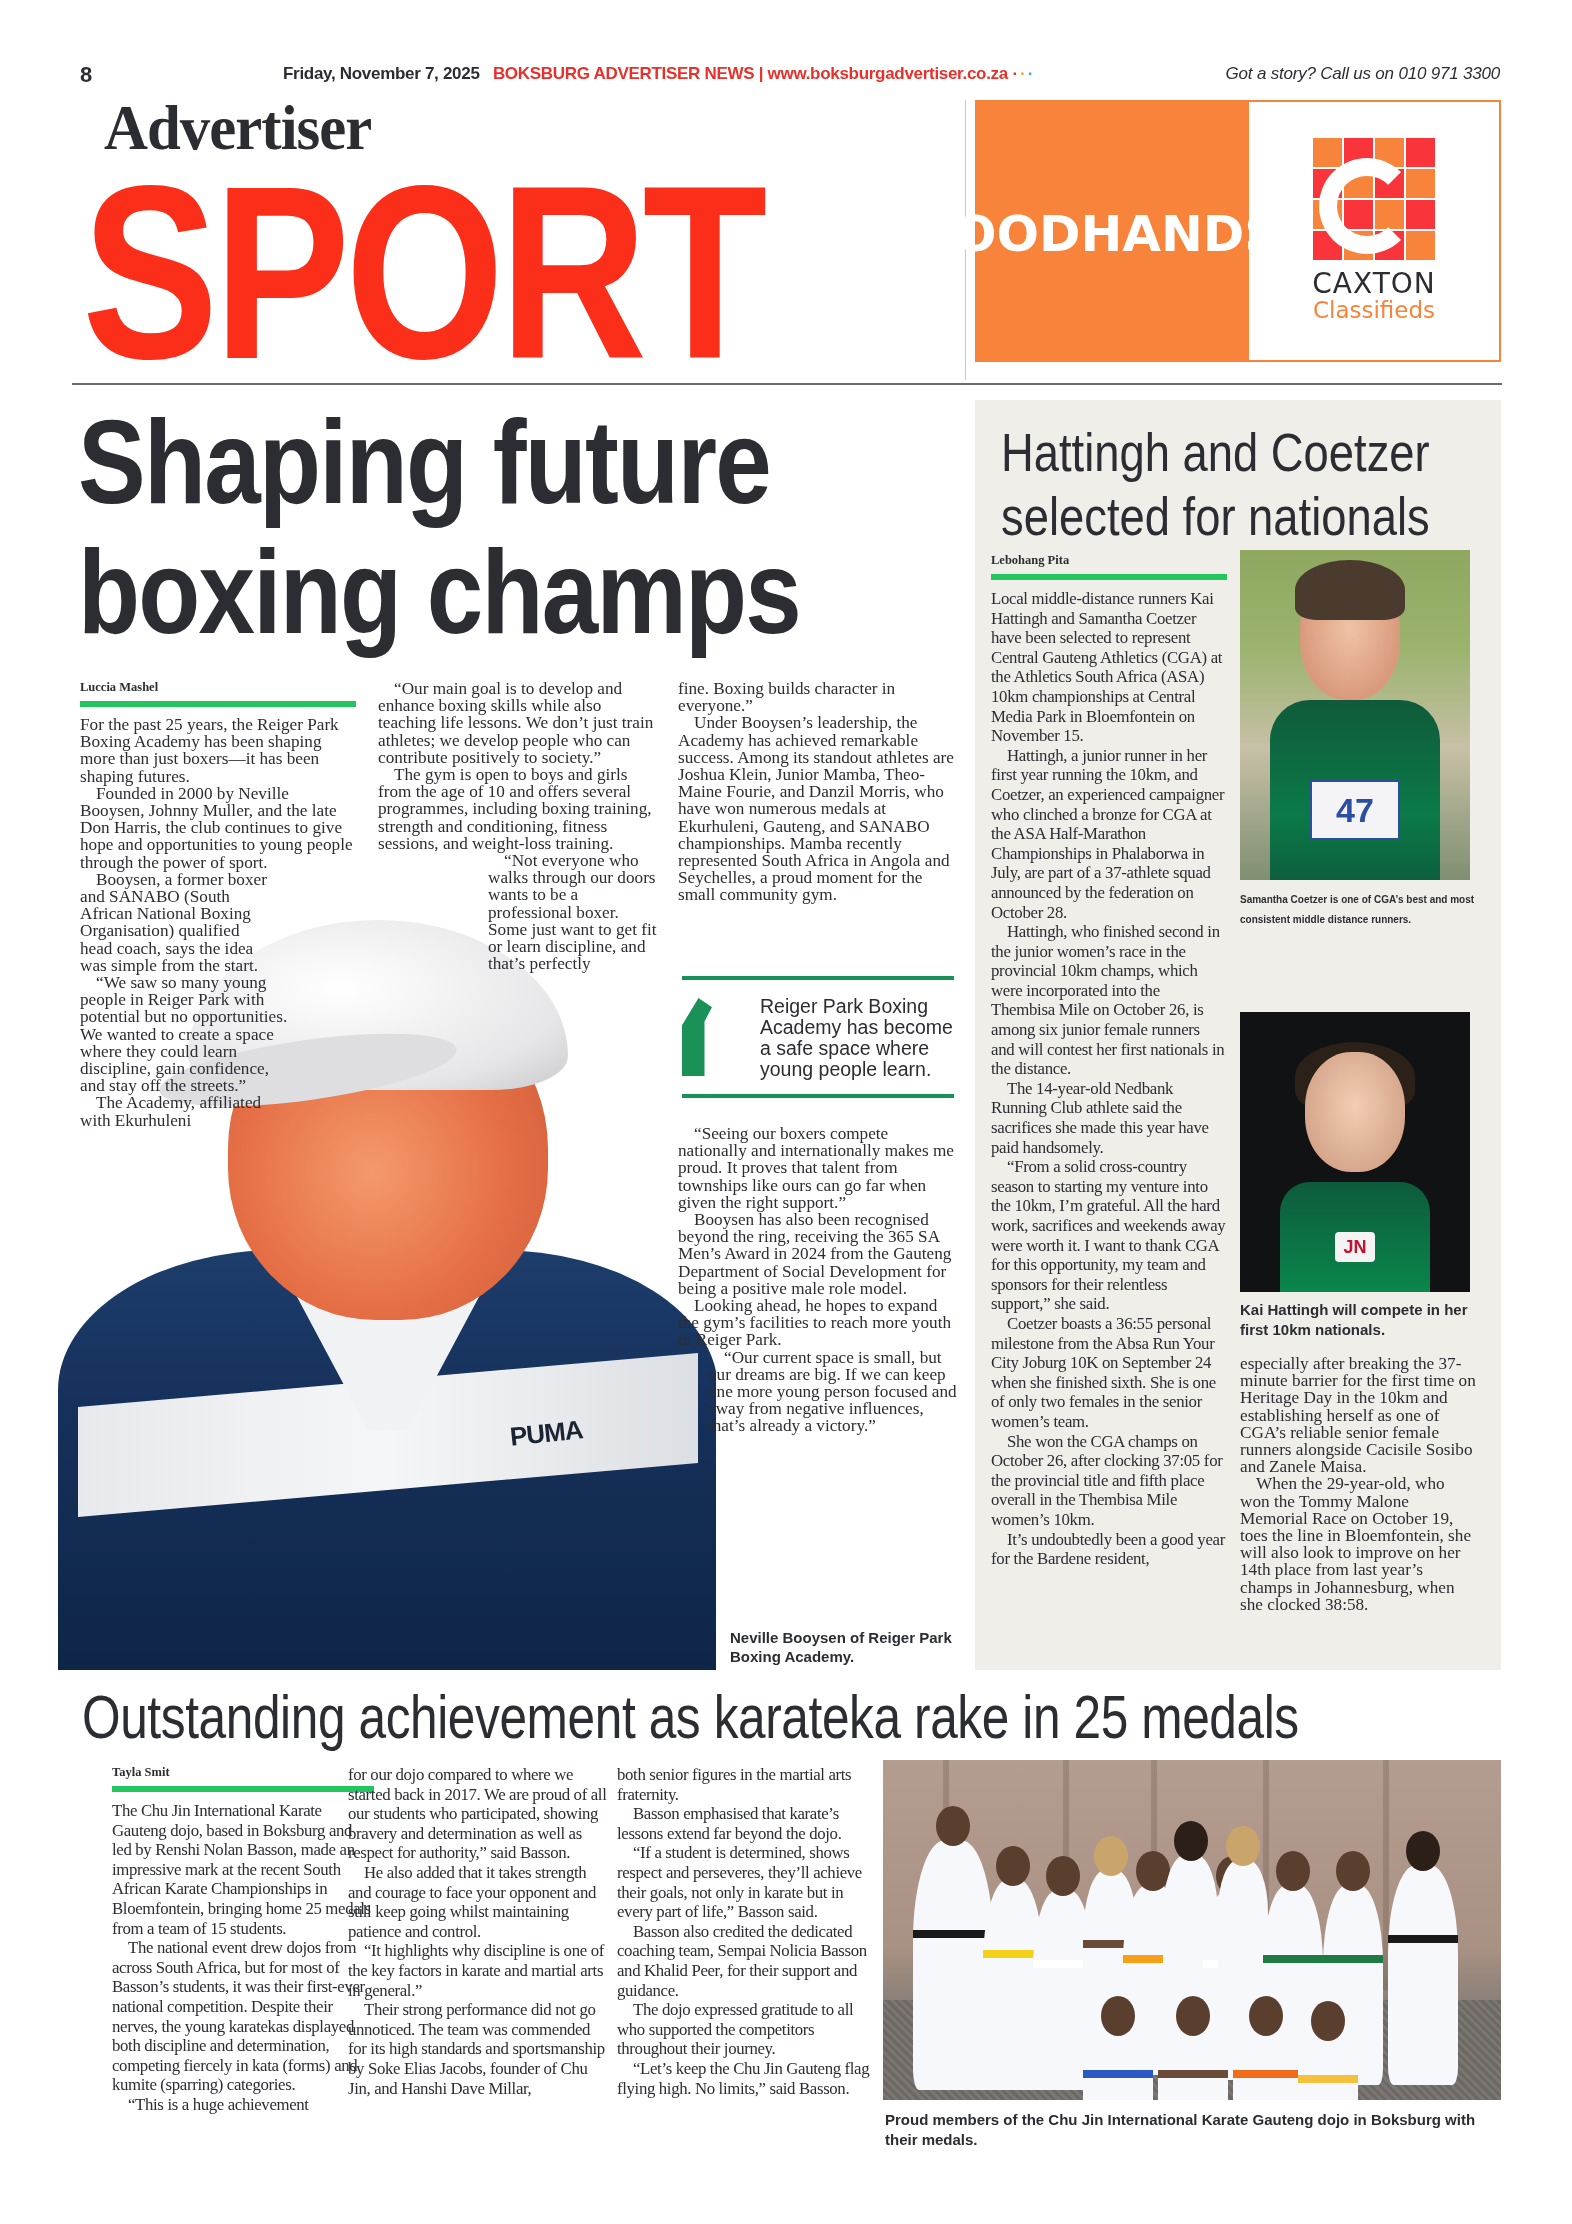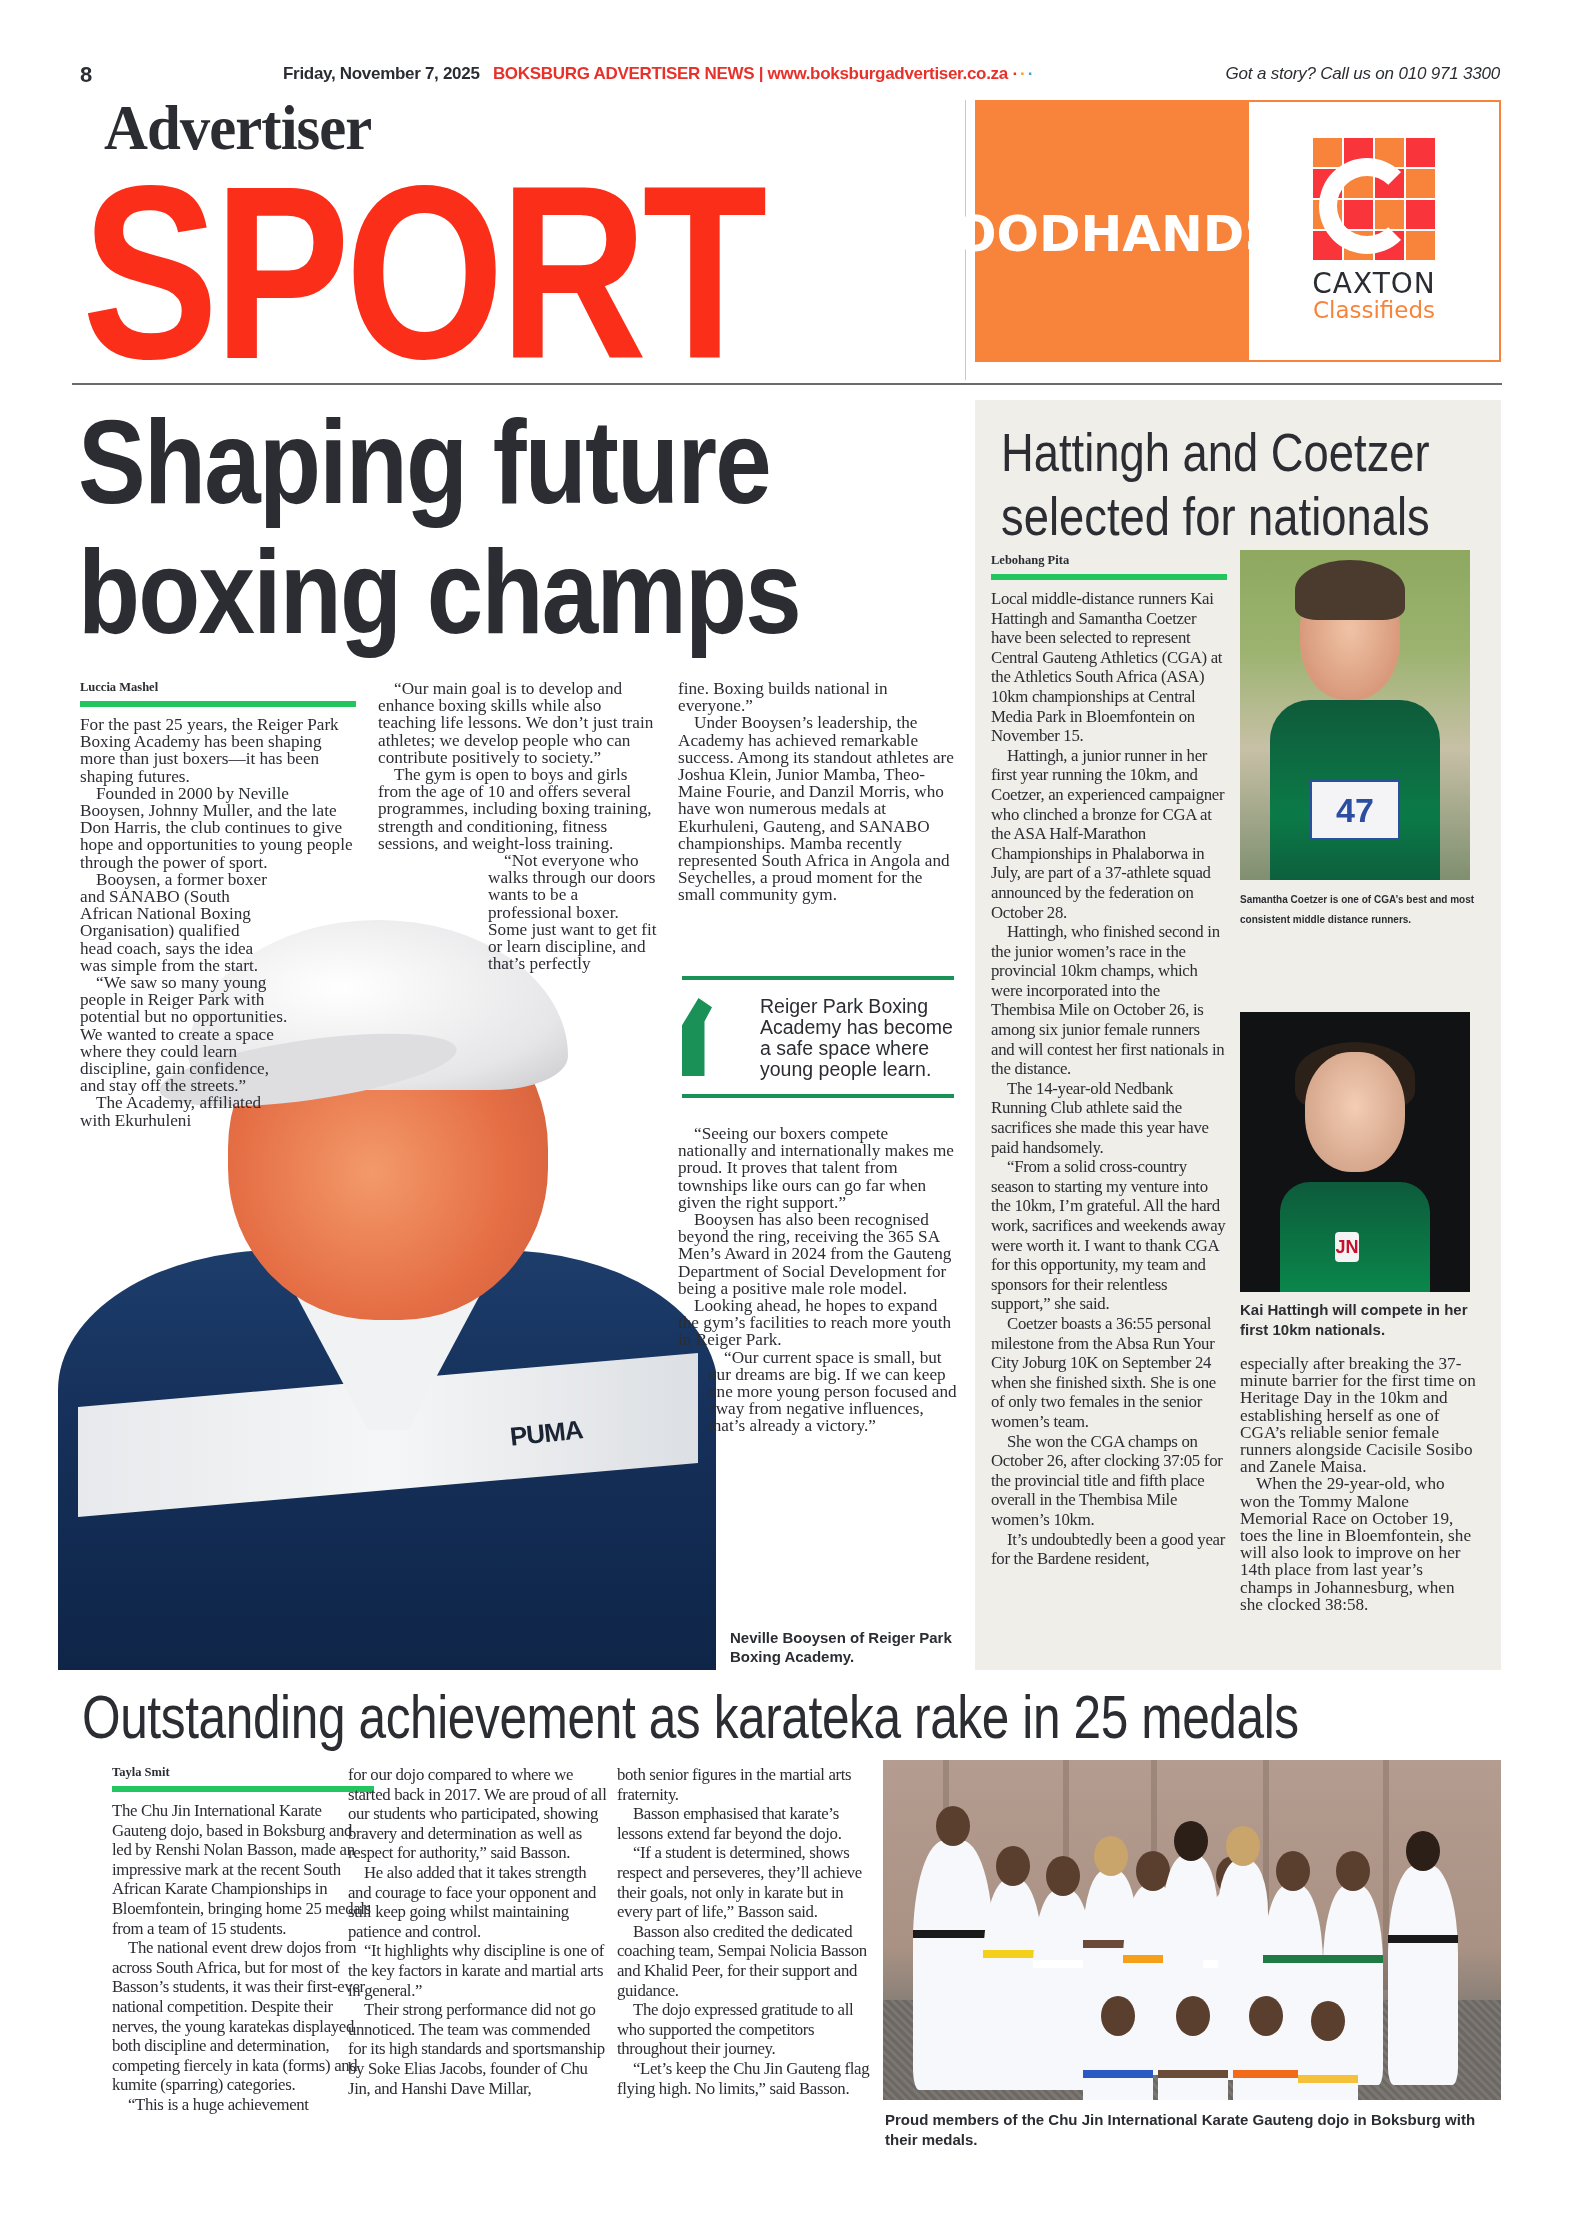--- a/index.html
+++ b/index.html
@@ -79,21 +79,21 @@
   .sb-photo1 { position: absolute; left: 265px; top: 150px; width: 230px; height: 330px; background: linear-gradient(180deg, #8ea860 0%, #9bb36f 30%, #c7c0a6 60%, #7f8f70 100%); overflow: hidden; }
   .sb-photo1 .runner-head { position: absolute; left: 60px; top: 20px; width: 100px; height: 130px; background: radial-gradient(ellipse at 50% 45%, #f0c3a6 0%, #d99a7c 70%); border-radius: 45%; }
   .sb-photo1 .runner-hair { position: absolute; left: 55px; top: 10px; width: 110px; height: 60px; background: #4a3b2e; border-radius: 50% 50% 20% 20%; }
   .sb-photo1 .runner-vest { position: absolute; left: 30px; top: 150px; width: 170px; height: 190px; background: linear-gradient(180deg, #0f5a3a, #0b7a48 60%, #0d5c3c); border-radius: 40px 40px 0 0; }
   .sb-photo1 .bib { position: absolute; left: 70px; top: 230px; width: 90px; height: 60px; background: #f4f4f6; border: 2px solid #2b4ea0; font-family: "Liberation Sans", sans-serif; font-weight: bold; font-size: 34px; color: #2b4ea0; text-align: center; line-height: 56px; }
   .sb-cap1 { position: absolute; left: 265px; top: 490px; width: 236px; font-family: "Liberation Sans", sans-serif; font-weight: bold; font-size: 10px; line-height: 20px; color: #2b2d33; }
   .sb-photo2 { position: absolute; left: 265px; top: 612px; width: 230px; height: 280px; background: #111214; overflow: hidden; }
   .sb-photo2 .kai-head { position: absolute; left: 65px; top: 40px; width: 100px; height: 120px; background: radial-gradient(ellipse at 50% 45%, #f3cdb4 0%, #d4a58a 75%); border-radius: 46%; }
   .sb-photo2 .kai-hair { position: absolute; left: 55px; top: 30px; width: 120px; height: 70px; background: #2c2119; border-radius: 50% 50% 30% 30%; }
   .sb-photo2 .kai-vest { position: absolute; left: 40px; top: 170px; width: 150px; height: 120px; background: linear-gradient(180deg, #0d5b3b, #0a8a4d); border-radius: 30px 30px 0 0; }
-  .sb-photo2 .kai-logo { position: absolute; left: 95px; top: 220px; width: 24px; height: 30px; background: #f4f4f4; border-radius: 4px; font-family: "Liberation Sans", sans-serif; font-weight: bold; font-size: 18px; color: #c8102e; text-align: center; line-height: 30px; }
+  .sb-photo2 .kai-logo { position: absolute; left: 95px; top: 220px; width: 40px; height: 30px; background: #f4f4f4; border-radius: 4px; font-family: "Liberation Sans", sans-serif; font-weight: bold; font-size: 18px; color: #c8102e; text-align: center; line-height: 30px; }
   .sb-cap2 { position: absolute; left: 265px; top: 900px; width: 236px; font-family: "Liberation Sans", sans-serif; font-weight: bold; font-size: 15px; line-height: 20px; color: #2b2d33; }
   .sb-col2-wrap { position: absolute; left: 265px; top: 955px; width: 236px; }
 
   
   .karate-head { left: 82px; top: 1686px; font-family: "Liberation Sans", sans-serif; font-size: 62px; line-height: 1; color: #2b2d33; transform: scaleX(0.8); transform-origin: left top; white-space: nowrap; letter-spacing: -0.5px; }
   .k-col1 { left: 80px; top: 1765px; width: 262px; margin-left: 32px; }
   .k-col2 { left: 348px; top: 1765px; width: 262px; }
   .k-col3 { left: 617px; top: 1765px; width: 262px; }
   .k-col1 .body-text, .k-col2 .body-text, .k-col3 .body-text { font-size: 16.8px; line-height: 19.6px; letter-spacing: -0.35px; }
   .k-photo { left: 883px; top: 1760px; width: 618px; height: 340px; background: linear-gradient(180deg, #b49d90 0%, #a99284 55%, #8c8178 70%, #6e6a66 100%); overflow: hidden; }
@@ -185,21 +185,21 @@
 <div class="abs col2">
   <div class="body-text">
     <p>“Our main goal is to develop and enhance boxing skills while also teaching life lessons. We don’t just train athletes; we develop people who can contribute positively to society.”</p>
     <p style="padding-left:0">The gym is open to boys and girls from the age of 10 and offers several programmes, including boxing training, strength and conditioning, fitness sessions, and weight-loss training.</p>
     <p style="margin-left:110px">“Not everyone who walks through our doors wants to be a professional boxer. Some just want to get fit or learn discipline, and that’s perfectly</p>
   </div>
 </div>
 
 <div class="abs col3">
   <div class="body-text">
-    <p class="first">fine. Boxing builds national in everyone.”</p>
+    <p class="first">fine. Boxing builds character in everyone.”</p>
     <p>Under Booysen’s leadership, the Academy has achieved remarkable success. Among its standout athletes are Joshua Klein, Junior Mamba, Theo-Maine Fourie, and Danzil Morris, who have won numerous medals at Ekurhuleni, Gauteng, and SANABO championships. Mamba recently represented South Africa in Angola and Seychelles, a proud moment for the small community gym.</p>
   </div>
 </div>
 
 <div class="abs pull">
   <div class="pull-rule"></div>
   <div class="pull-body">
     <div class="pull-mark">
         <div class="q"></div>
       </div>

